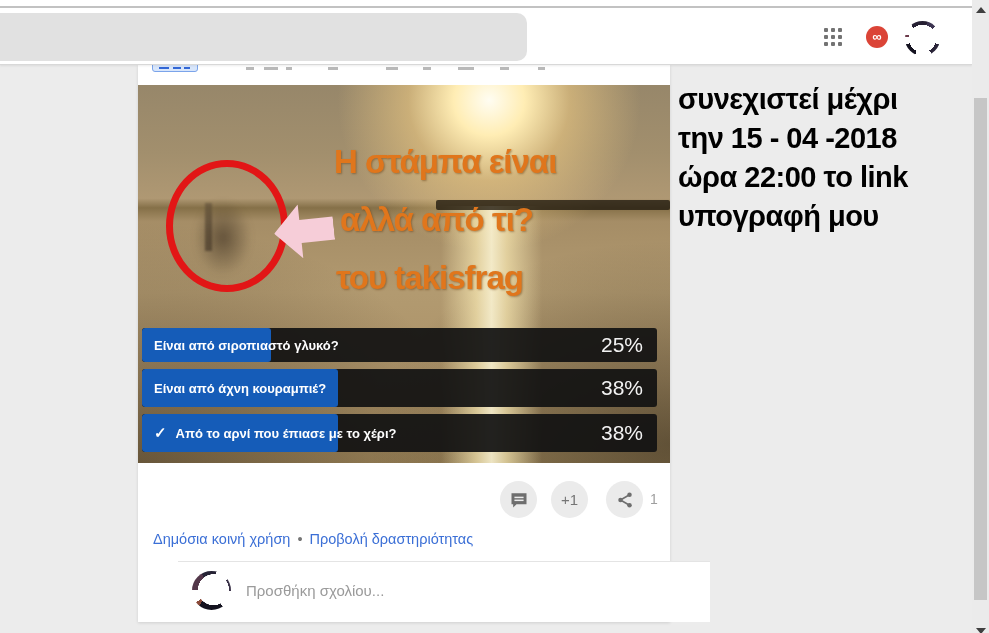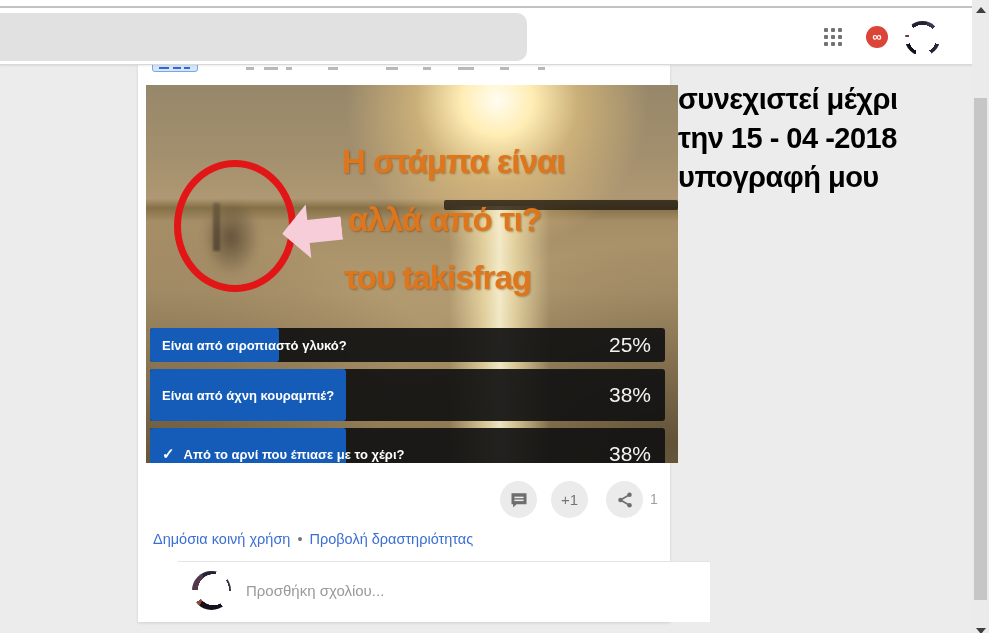--- a/index.html
+++ b/index.html
@@ -42,21 +42,21 @@
   .clip-link i { position:absolute; bottom:2px; background:#3367d6; height:2px; }
   .clip-dash { position:absolute; top:2px; height:3px; background:#b9b9b9; }
 
   
   .post-image { position:absolute; left:0; top:20px; width:532px; height:378px; overflow:hidden;
       background:
         radial-gradient(circle at 66% 4%, #fffdf2 0%, #ffedb4 7%, rgba(235,200,130,0.6) 16%, rgba(190,150,90,0) 30%),
         radial-gradient(ellipse at 0% 100%, rgba(40,30,20,0.45), rgba(40,30,20,0) 45%),
         radial-gradient(ellipse at 100% 95%, rgba(35,28,18,0.5), rgba(35,28,18,0) 40%),
         linear-gradient(to bottom, #97876a 0%, #a28f6d 18%, #af9873 30%, #857048 32.5%,
-                        #a58d66 36%, #b29a70 55%, #ab9268 78%, #9c8459 100%); margin-left: 8px; }
+                        #a58d66 36%, #b29a70 55%, #ab9268 78%, #9c8459 100%); }
   .reflection { position:absolute; left:57%; top:32%; width:19%; height:68%;
       background:linear-gradient(to right, rgba(255,246,205,0) 0%, rgba(255,240,185,0.65) 35%,
                   rgba(255,248,215,0.85) 50%, rgba(255,240,185,0.65) 65%, rgba(255,246,205,0) 100%); }
   .horizon-pier { position:absolute; left:56%; top:30.5%; width:44%; height:2.5%; background:rgba(38,30,18,0.82); border-radius:2px; }
   .sail-boat { position:absolute; left:67px; top:118px; width:7px; height:48px;
       background:linear-gradient(to bottom, rgba(90,75,55,0.55), rgba(90,75,55,0.8)); filter:blur(1px); }
   .smudge { position:absolute; left:45px; top:100px; width:80px; height:105px;
       background:radial-gradient(closest-side, rgba(55,42,28,0.6), rgba(55,42,28,0) 72%); filter:blur(3px); }
   .red-circle { position:absolute; left:28px; top:75px; width:122px; height:132px;
       border:7px solid #e21616; border-radius:50%; }
@@ -64,21 +64,21 @@
       clip-path:polygon(0% 50%, 44% 2%, 44% 30%, 100% 30%, 100% 72%, 44% 72%, 44% 100%);
       transform:rotate(-6deg); }
   .img-caption { position:absolute; left:196px; top:48px; width:330px; color:#e0761c;
       font-size:33px; font-weight:bold; line-height:58px; letter-spacing:-1px; white-space:nowrap;
       text-shadow:1px 1px 2px rgba(100,55,10,0.45); }
 
   
   .poll { position:absolute; left:4px; right:13px; top:243px; }
   .poll-row { position:relative; height:34px; background:rgba(18,18,18,0.93); border-radius:3px;
       margin-bottom:7px; overflow:hidden; cursor:pointer; }
-  .poll-row.tall { height:52px; }
+  .poll-row.tall { height:38px; }
   .poll-fill { position:absolute; left:0; top:0; bottom:0; background:#155cb8; border-radius:3px; }
   .poll-label { position:absolute; left:12px; top:50%; transform:translateY(-50%); color:#ffffff;
       font-size:13px; font-weight:bold; white-space:nowrap; }
   .poll-label .chk { font-size:15px; margin-right:9px; }
   .poll-pct { position:absolute; right:14px; top:50%; transform:translateY(-50%); color:#f2f2f2; font-size:21px; }
 
   
   .actions { position:absolute; left:0; top:398px; width:532px; height:66px; }
   .action-btn { position:absolute; top:18px; width:37px; height:37px; border-radius:50%; background:#ebebeb;
       display:flex; align-items:center; justify-content:center; cursor:pointer; color:#757575;
@@ -214,16 +214,17 @@
 
     <div class="comment-bar">
       <div class="comment-avatar"></div>
       <div class="comment-placeholder">Προσθήκη σχολίου...</div>
     </div>
   </div>
 
   <div class="side-note">
     <div>συνεχιστεί μέχρι</div>
     <div>την 15 - 04 -2018</div>
+    <div>ώρα 22:00 το link</div>
     <div>υπογραφή μου</div>
   </div>
 
 </div>
 
 </body></html>

